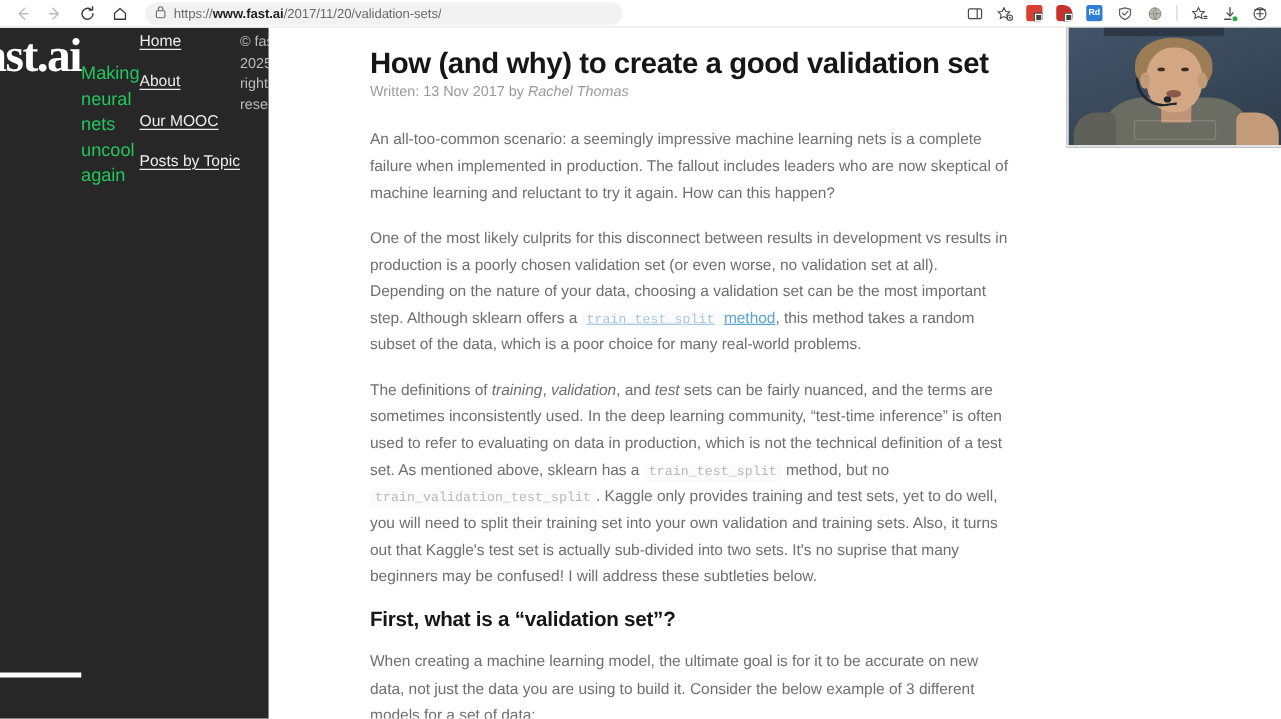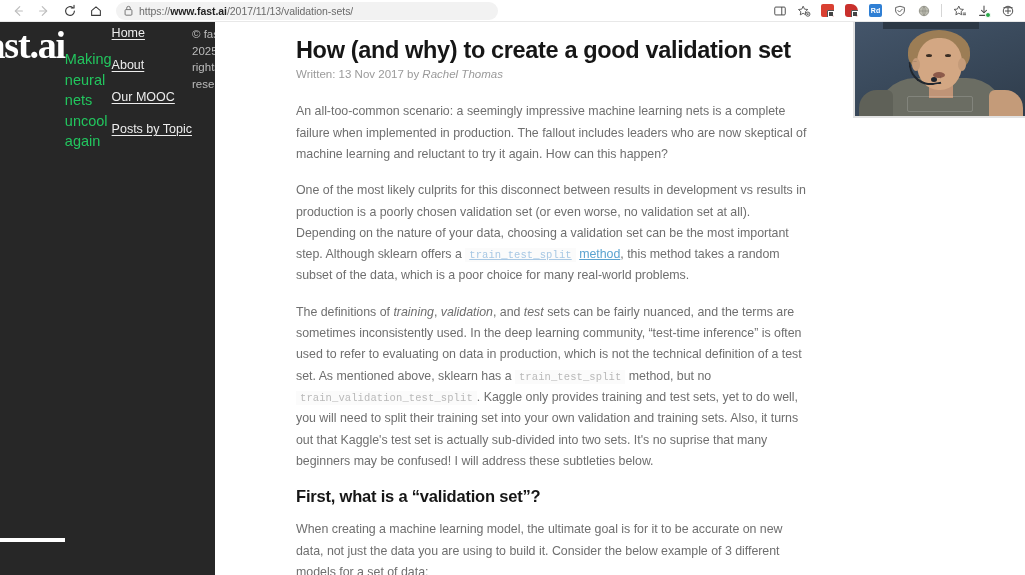--- a/index.html
+++ b/index.html
@@ -375,21 +375,21 @@
     </div>
   </div>
 
   <div class="url-bar">
     <span>
       <svg width="9" height="11" viewBox="0 0 10 12">
           <rect x="1.2" y="5" width="7.6" height="6.2" rx="1" fill="none" stroke="#6a6a6a" stroke-width="1"></rect>
           <path d="M3 5 V3.4 A2 2 0 0 1 7 3.4 V5" fill="none" stroke="#6a6a6a" stroke-width="1"></path>
         </svg>
     </span>
-    <span class="url-text"><span>https://</span><b>www.fast.ai</b><span>/2017/11/13/validation-sets/</span></span>
+    <span class="url-text"><span>https://</span><b>www.fast.ai</b><span>/2017/11/20/validation-sets/</span></span>
   </div>
 
   <div class="toolbar-icons">
     <div class="tb-icon">
       <svg width="14" height="14" viewBox="0 0 16 16">
           <rect x="2" y="3.5" width="12" height="9" rx="1.2" fill="none" stroke="#4a4a4a" stroke-width="1.1"></rect>
           <path d="M10 3.5 V12.5" stroke="#4a4a4a" stroke-width="1.1"></path>
         </svg>
     </div>
     <div class="tb-icon">

